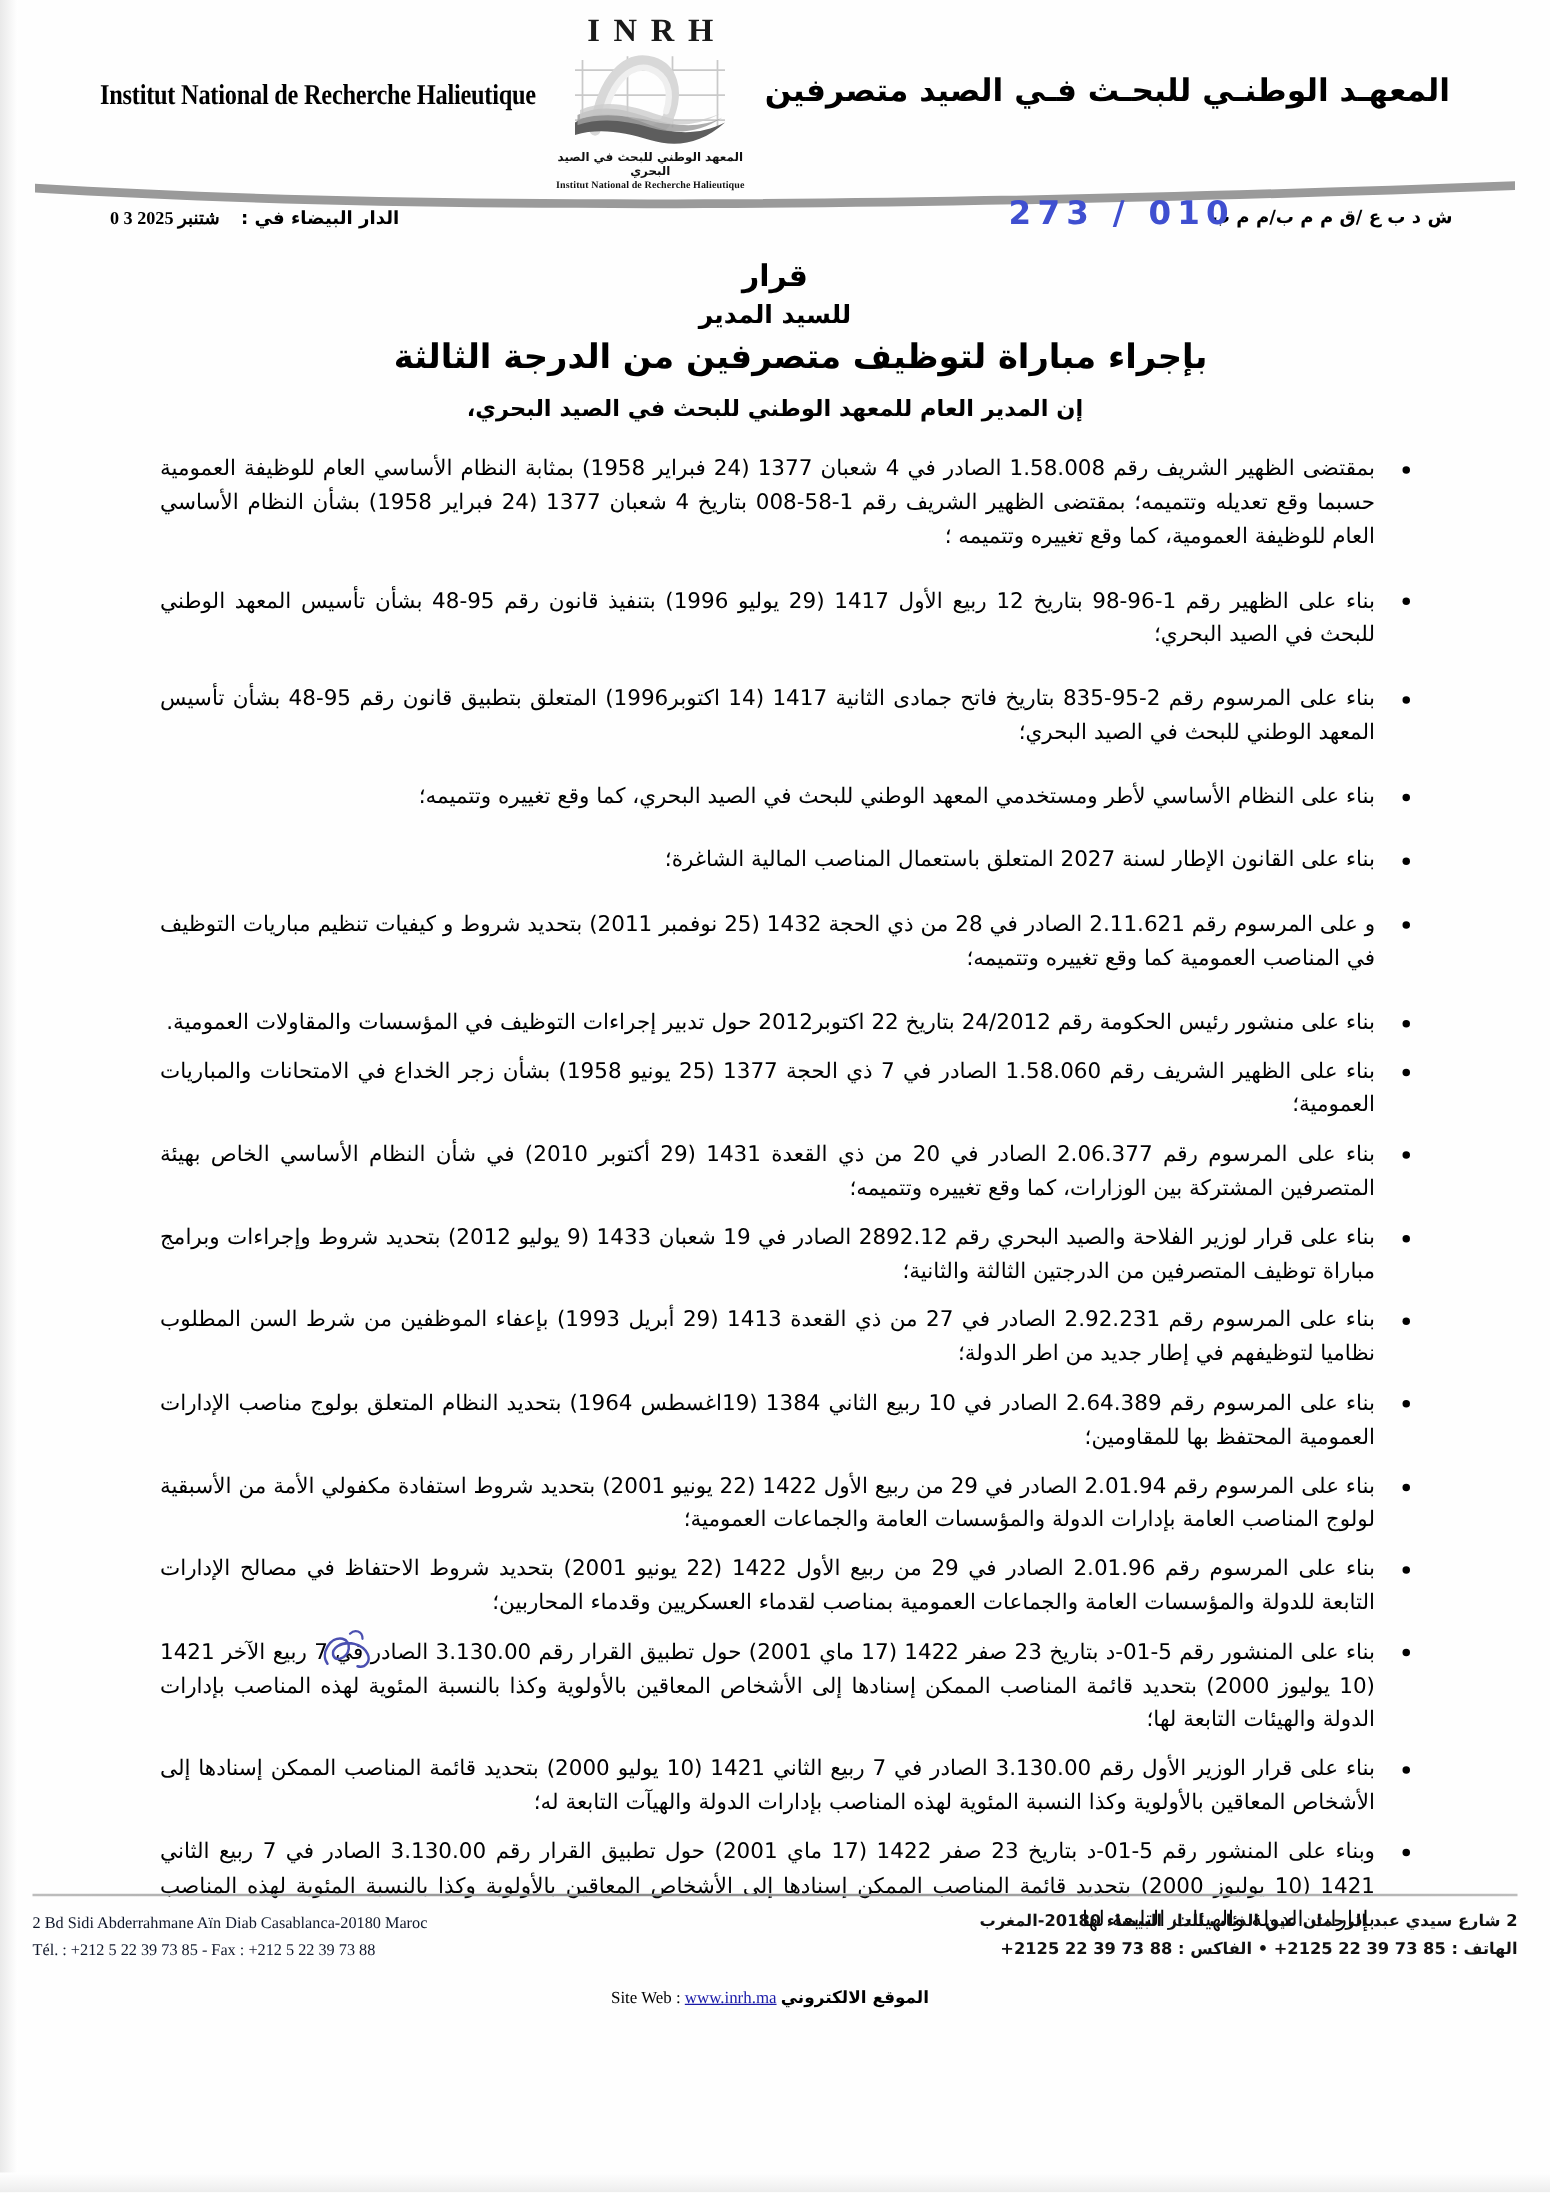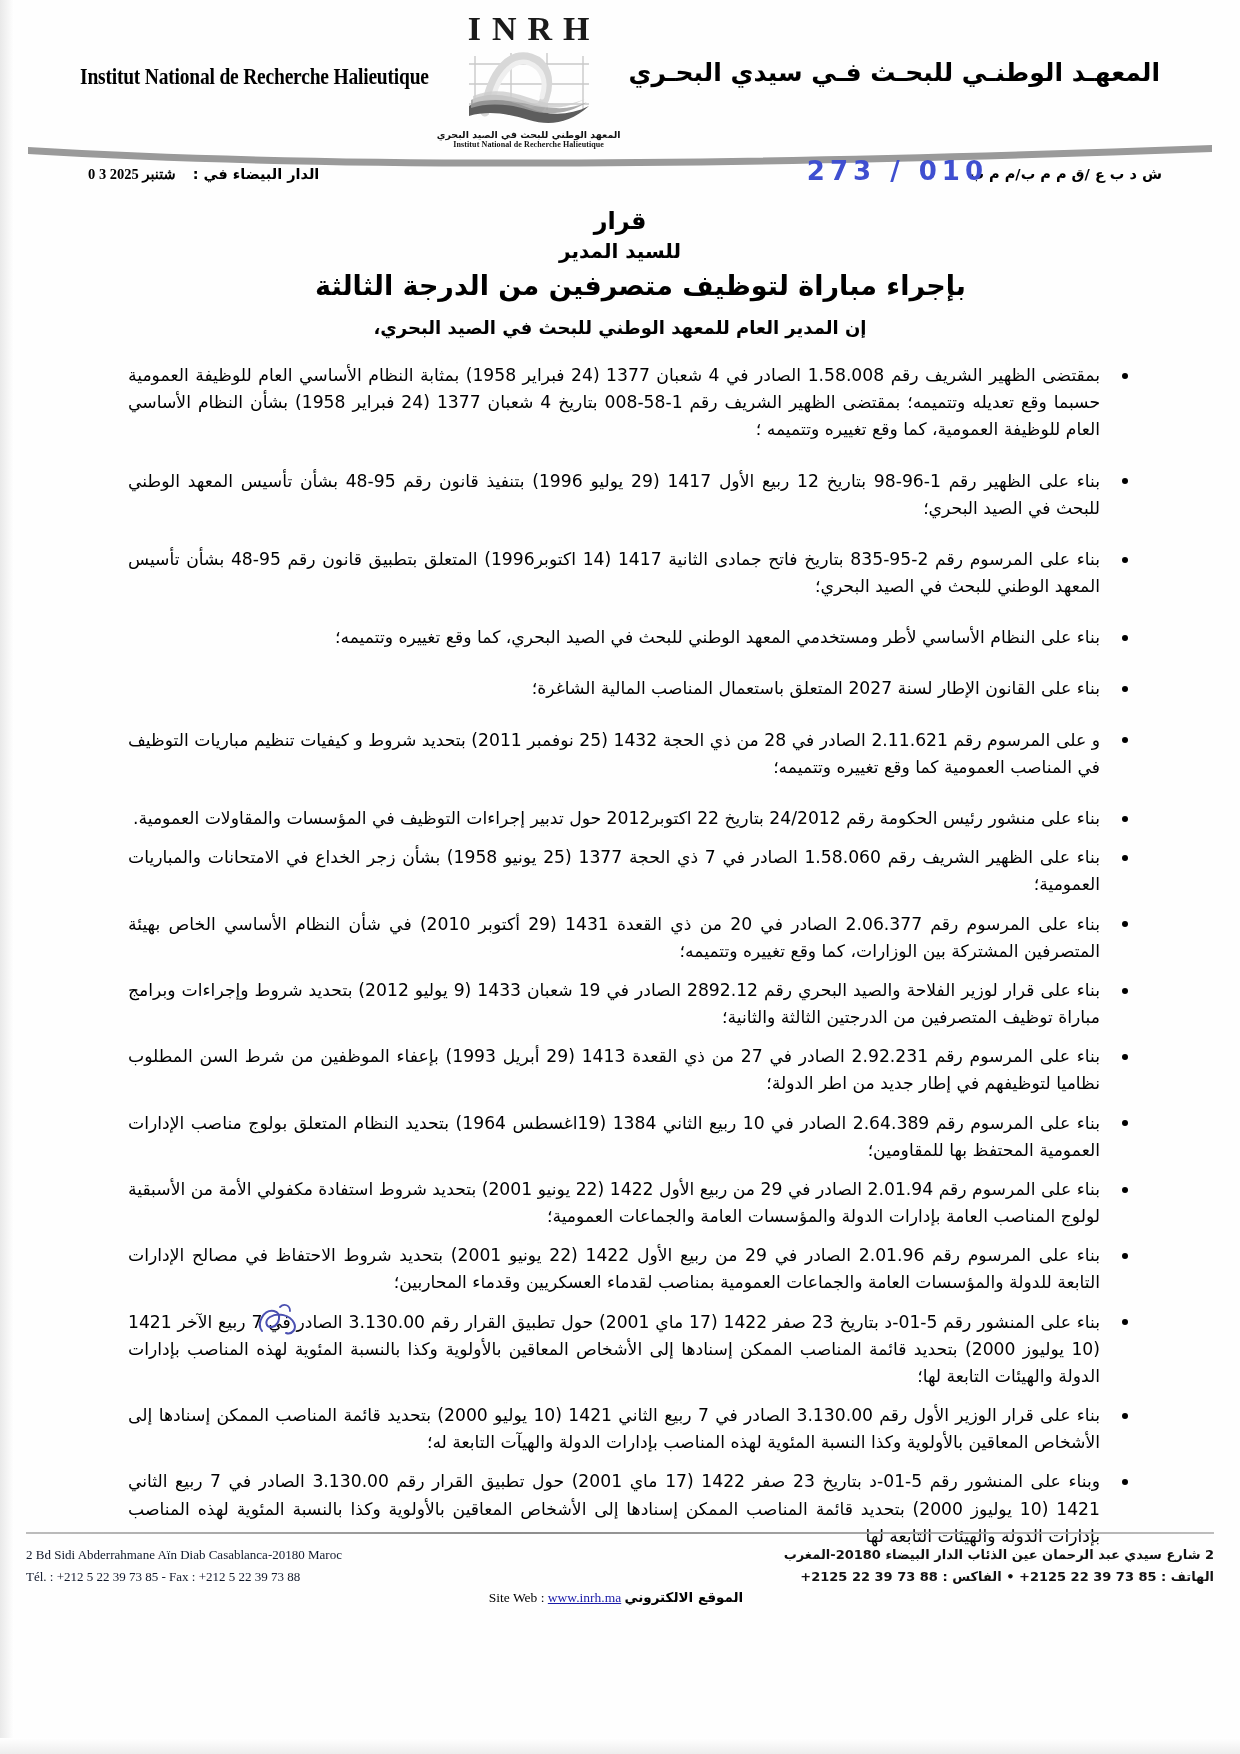--- a/index.html
+++ b/index.html
@@ -51,21 +51,21 @@
     letter-spacing: 1px;
   }
   .logo {
     width: 200px;
     text-align: center;
     margin-top: 2px;
     position: relative;
   }
   .logo-word {
     font-family: "Liberation Serif", "DejaVu Serif", serif;
-    font-size: 34px;
+    font-size: 26px;
     font-weight: bold;
     letter-spacing: 11px;
     padding-left: 11px;
     color: #1a1a1a;
   }
   .logo-mark {
     width: 128px;
     height: 78px;
     margin: 2px auto 0 auto;
     position: relative;
@@ -247,20 +247,21 @@
     direction: rtl;
     font-family: "DejaVu Sans", sans-serif;
     font-weight: bold;
     font-size: 13px;
     line-height: 1.75;
     color: #111;
     text-align: right;
   }
   .f-web {
     text-align: center;
+    margin-top: 18px;
     font-family: "Liberation Serif", "DejaVu Serif", serif;
     font-size: 13.5px;
   }
   .f-web .lnk {
     color: #1a1aa8;
     text-decoration: underline;
   }
   .f-web .ar {
     font-family: "DejaVu Sans", sans-serif;
     font-weight: bold;
@@ -306,21 +307,21 @@
           <path d="M26 60 C30 26 48 8 64 13 C78 18 82 32 77 47" fill="none" stroke="#efefef" stroke-width="5" stroke-linecap="round"></path>
           <path d="M4 56 C24 44 44 50 64 58 C84 66 104 66 124 56 C104 74 84 76 64 70 C44 64 24 60 4 66 Z" fill="#5d5d5d"></path>
           <path d="M6 50 C26 40 46 46 66 53 C86 60 106 60 122 52 C104 64 84 66 64 60 C44 54 24 52 6 58 Z" fill="#9e9e9e" opacity="0.85"></path>
           <path d="M8 46 C28 37 48 42 68 49 C88 56 104 56 120 49 C104 58 86 60 66 55 C46 50 26 48 8 53 Z" fill="#cdcdcd" opacity="0.8"></path>
         </svg>
       </div>
       <div class="logo-sub-ar">المعهد الوطني للبحث في الصيد البحري</div>
       <div class="logo-sub-fr">Institut National de Recherche Halieutique</div>
     </div>
 
-    <div class="hdr-ar">المعهـد الوطنـي للبحـث فـي سيدي البحـري</div>
+    <div class="hdr-ar">المعهـد الوطنـي للبحـث فـي الصيد متصرفين</div>
   </div>
 
   <svg class="hdr-sep" viewBox="0 0 1184 26" preserveAspectRatio="none">
     <path d="M0 4 C300 22 700 20 1184 2 L1184 9 C700 27 300 29 0 11 Z" fill="#9a9a9a"></path>
   </svg>
 
   <div class="refline">
     <div class="ref-date">
       <span>الدار البيضاء في :</span>
       <span class="dt">0  3  شتنبر  2025</span>

